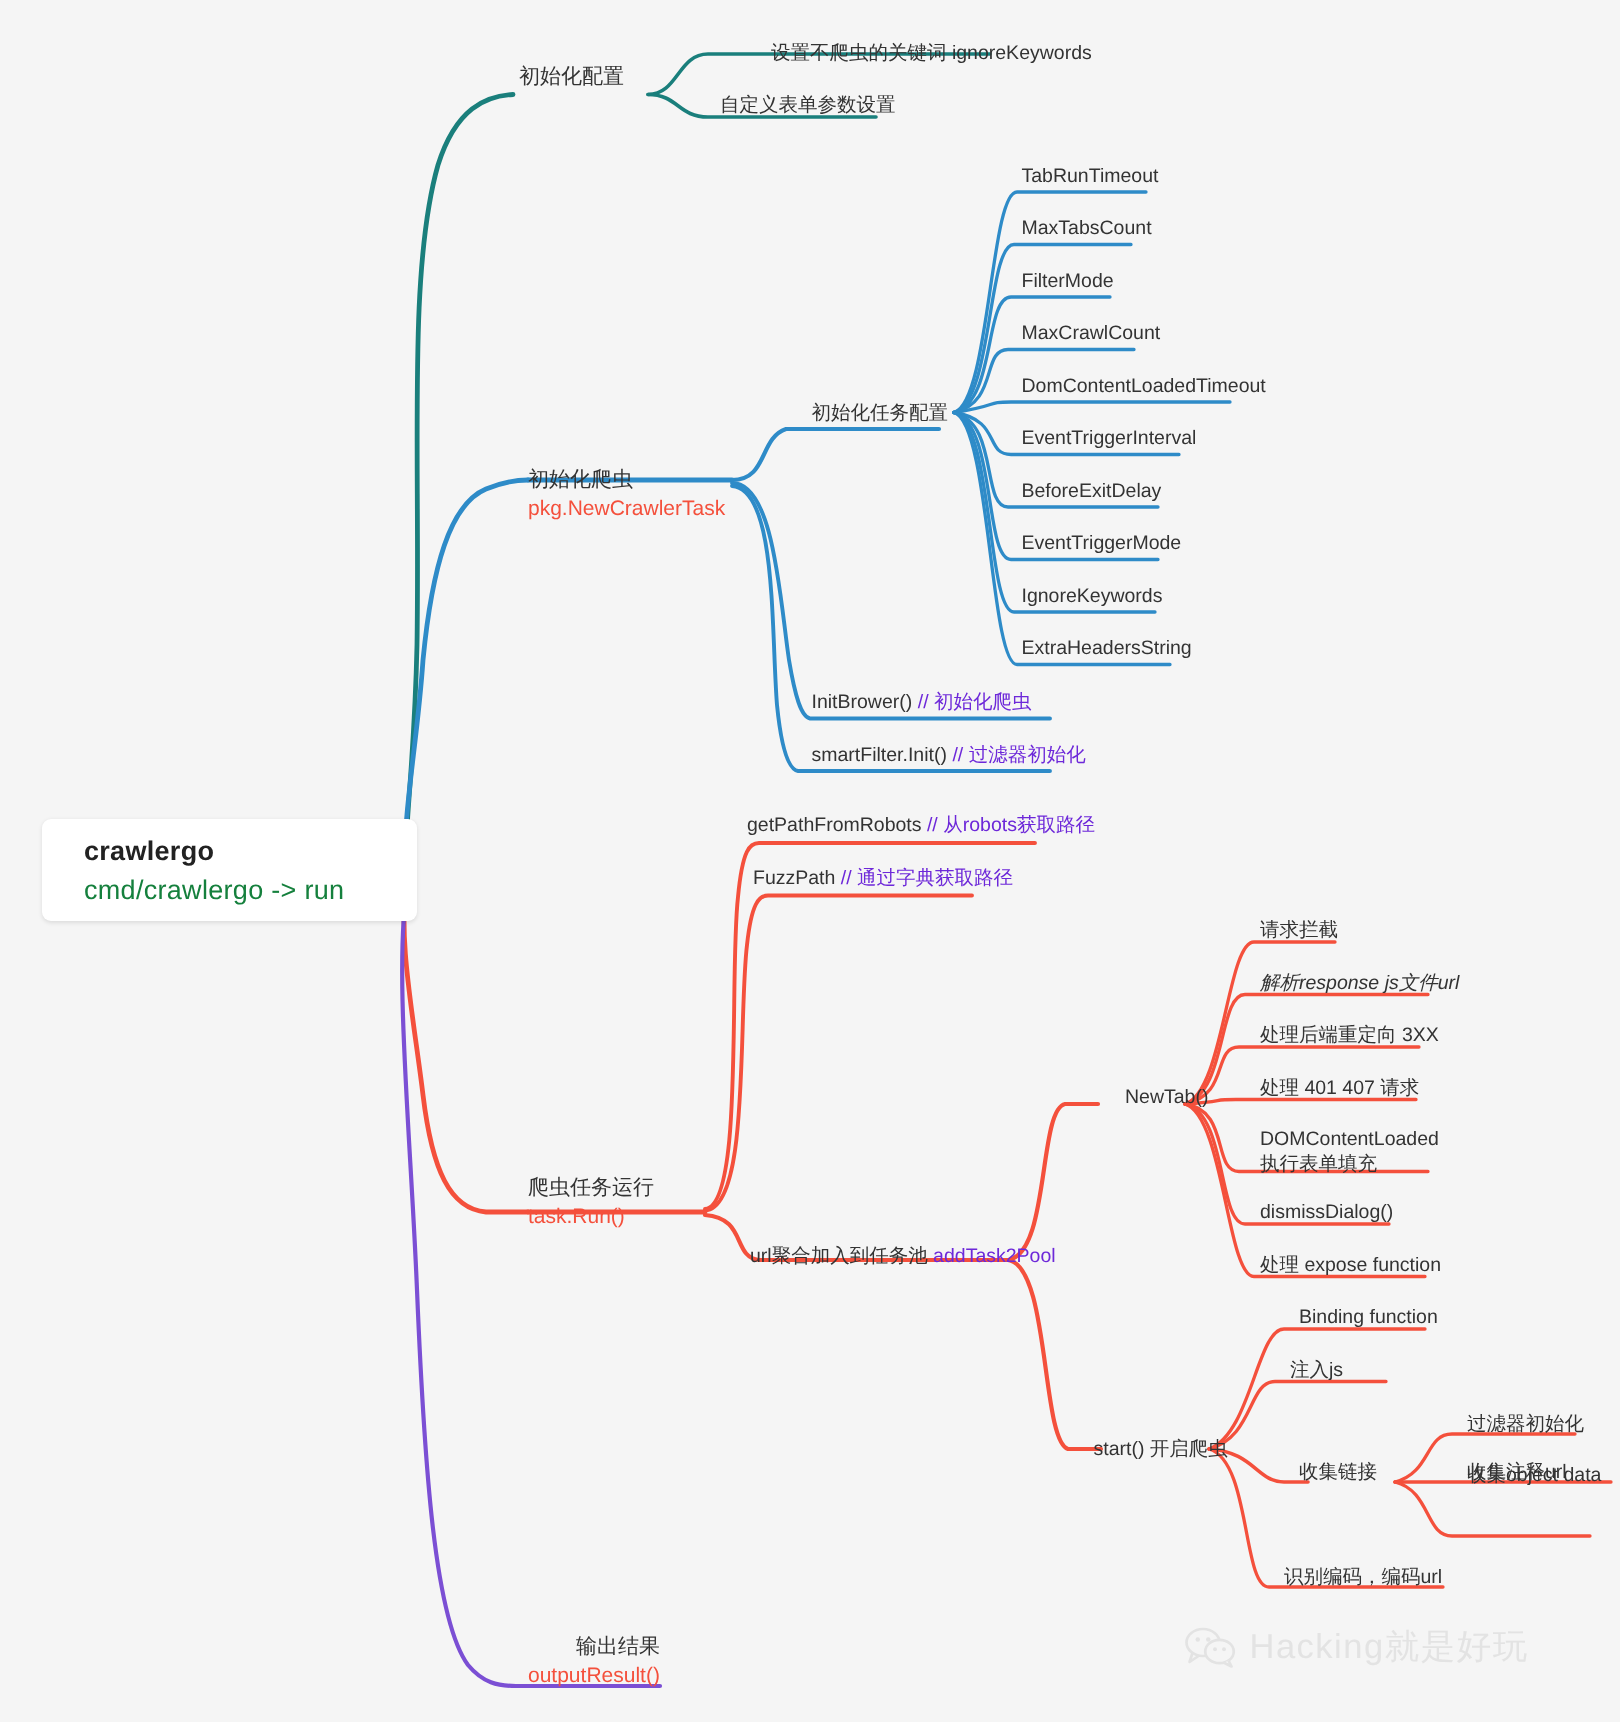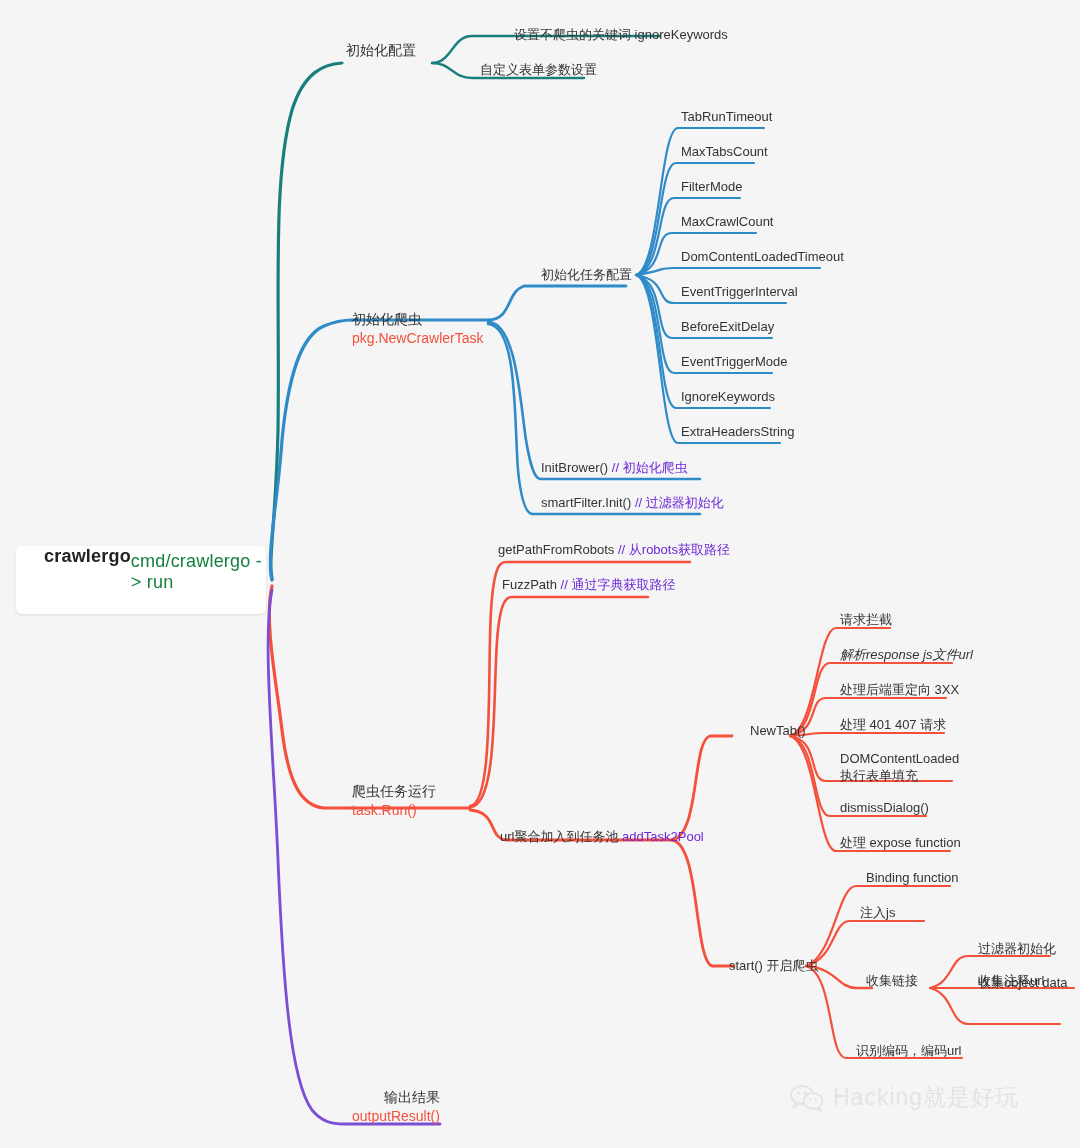--- a/index.html
+++ b/index.html
@@ -7,24 +7,24 @@
     width:1080px;height:1148px;
     background:#f5f5f5;
     font-family:"Liberation Sans","DejaVu Sans",sans-serif;
     position:relative;overflow:hidden;
   }
   #canvas{position:absolute;inset:0;width:1080px;height:1148px;}
   .node{position:absolute;white-space:nowrap;color:#333;font-size:13px;line-height:17px;}
   .node .code{color:#f4503c;}
   .node .cmt{color:#6d28d9;}
   .root{
-    position:absolute;left:16px;top:546px;width:250px;height:68px;
+    position:absolute;left:28px;top:546px;width:250px;height:68px;
     background:#fff;border-radius:6px;
     box-shadow:0 1px 3px rgba(0,0,0,.10);
-    display:flex;flex-direction:row;justify-content:center;
+    display:flex;flex-direction:column;justify-content:center;
     padding-left:28px;box-sizing:border-box;
   }
   .root .t1{font-size:18px;font-weight:bold;color:#222;letter-spacing:.2px;}
   .root .t2{font-size:18px;color:#15803d;margin-top:5px;letter-spacing:.2px;}
   .big{font-size:14px;line-height:19px;}
   .watermark{
     position:absolute;left:790px;top:1082px;
     display:flex;align-items:center;gap:9px;
     color:#e3e3e3;font-size:23px;letter-spacing:1px;
     user-select:none;

